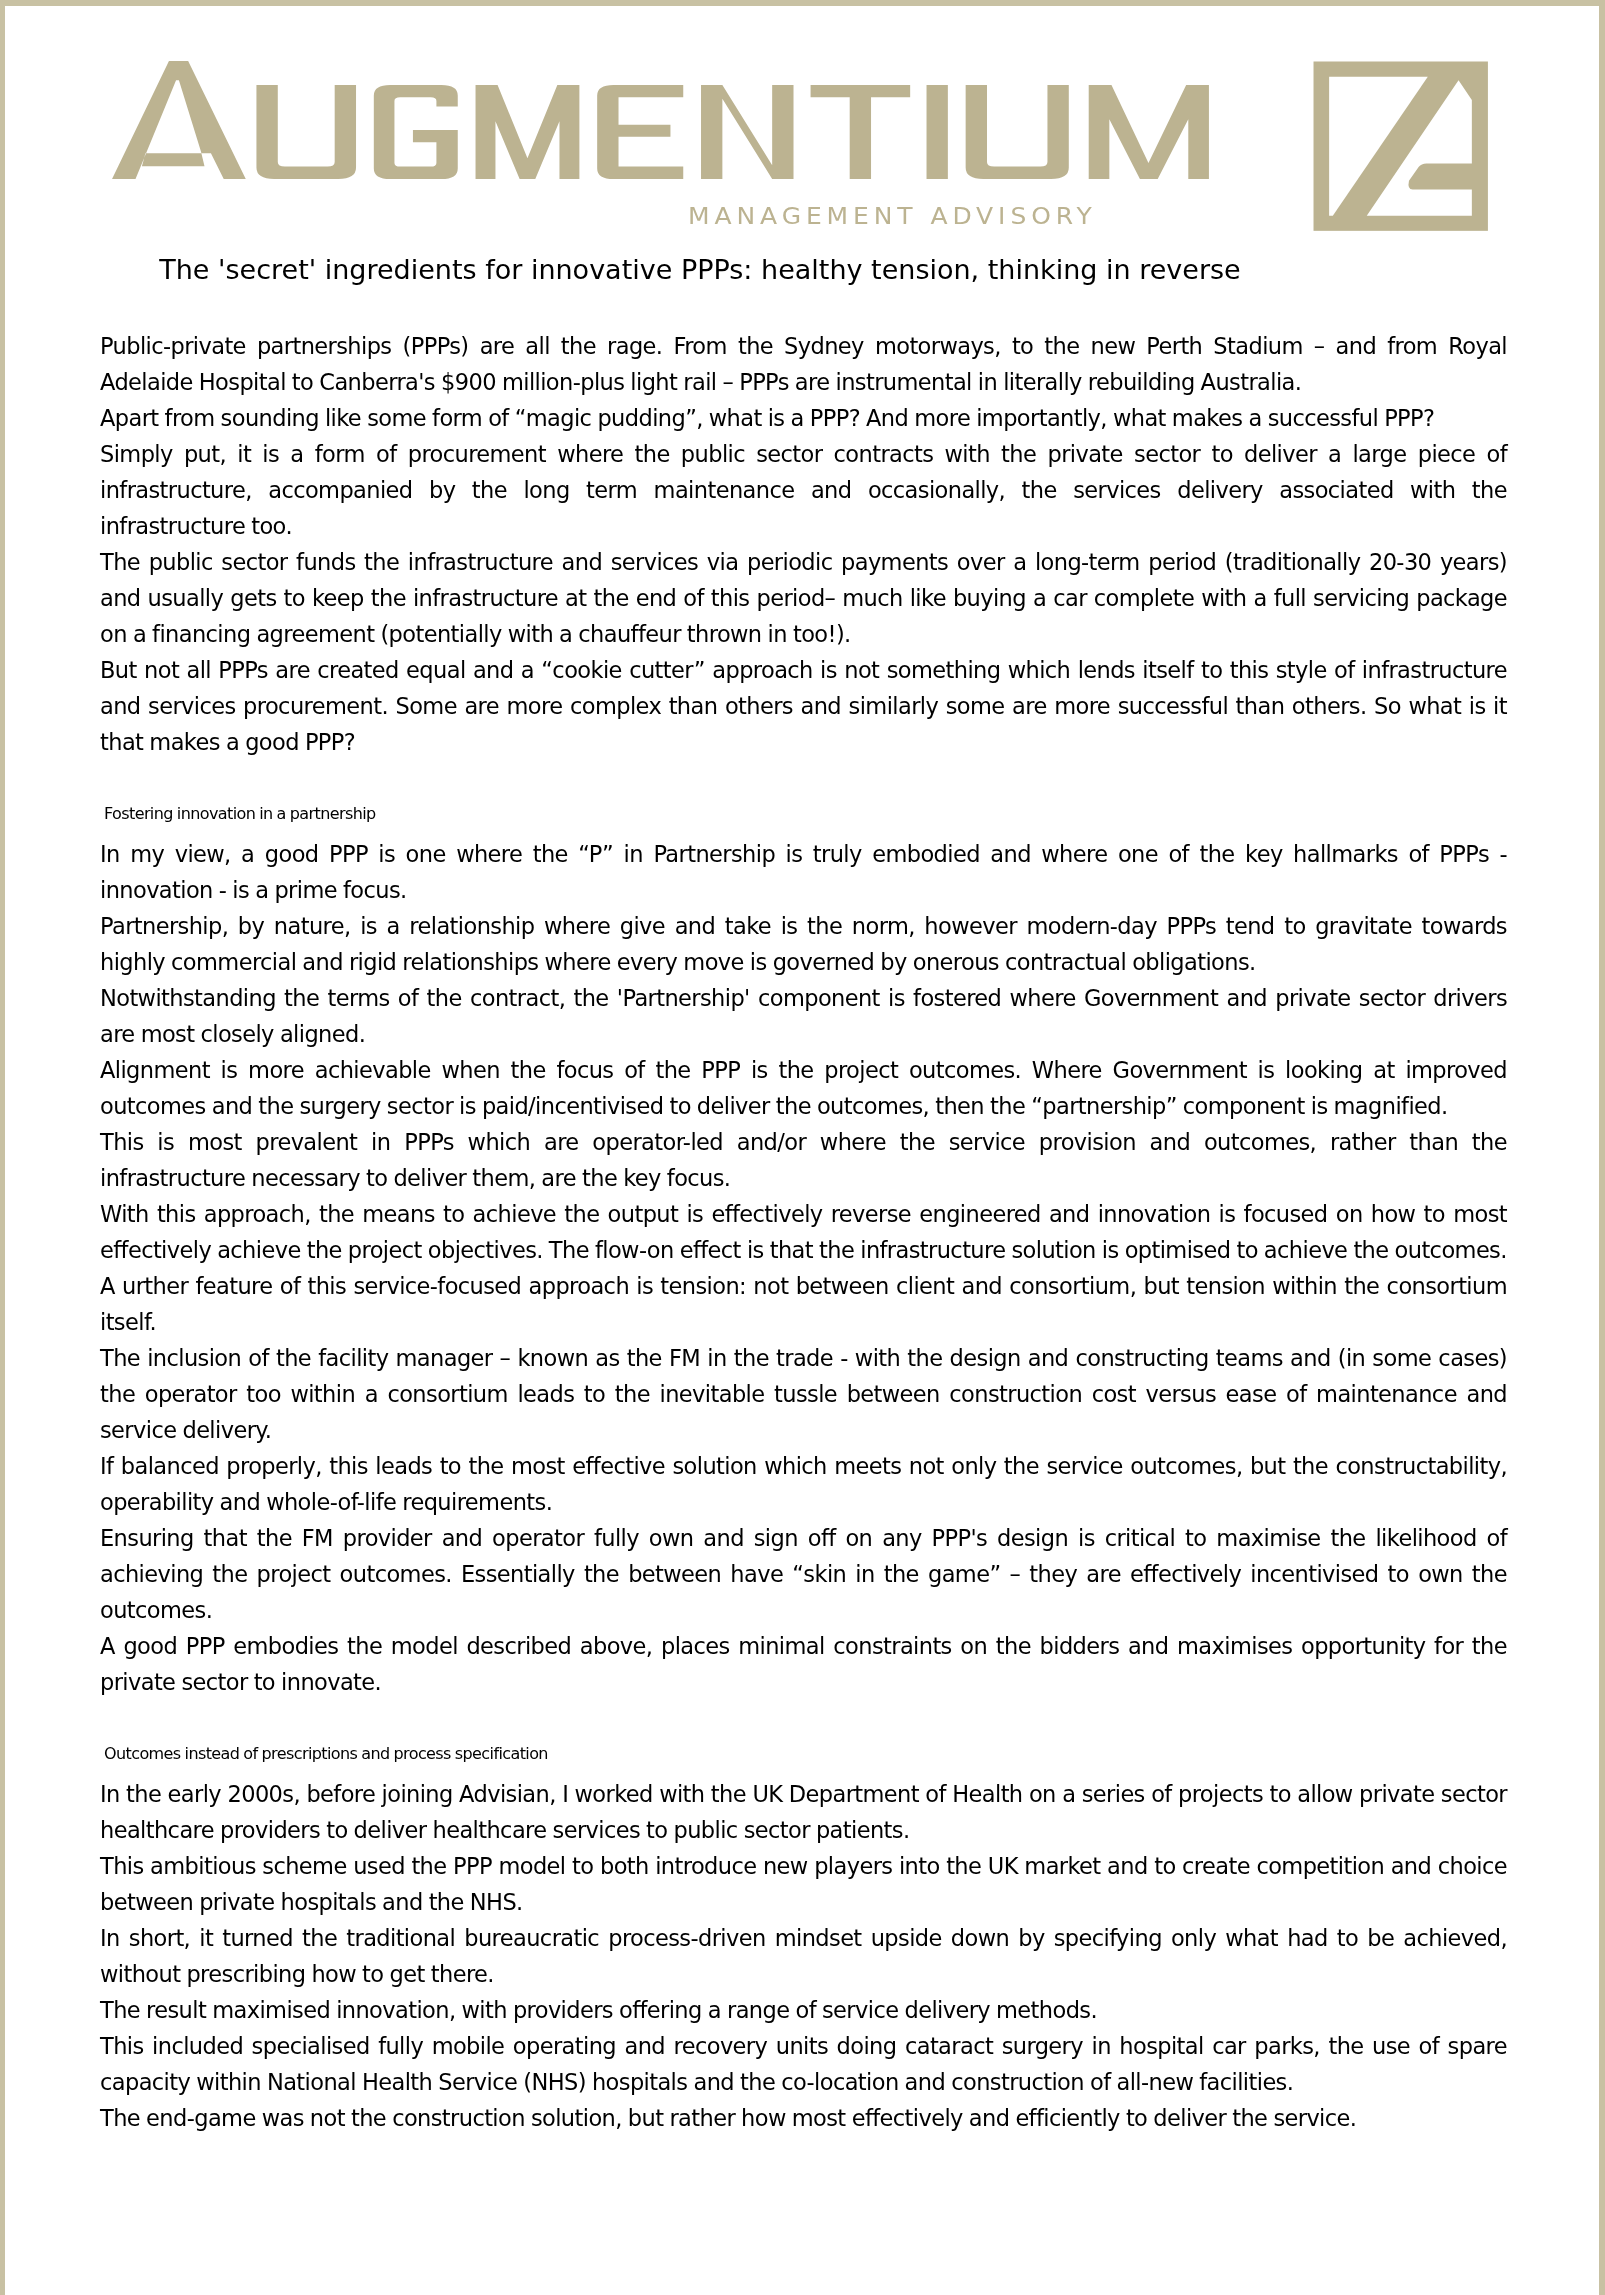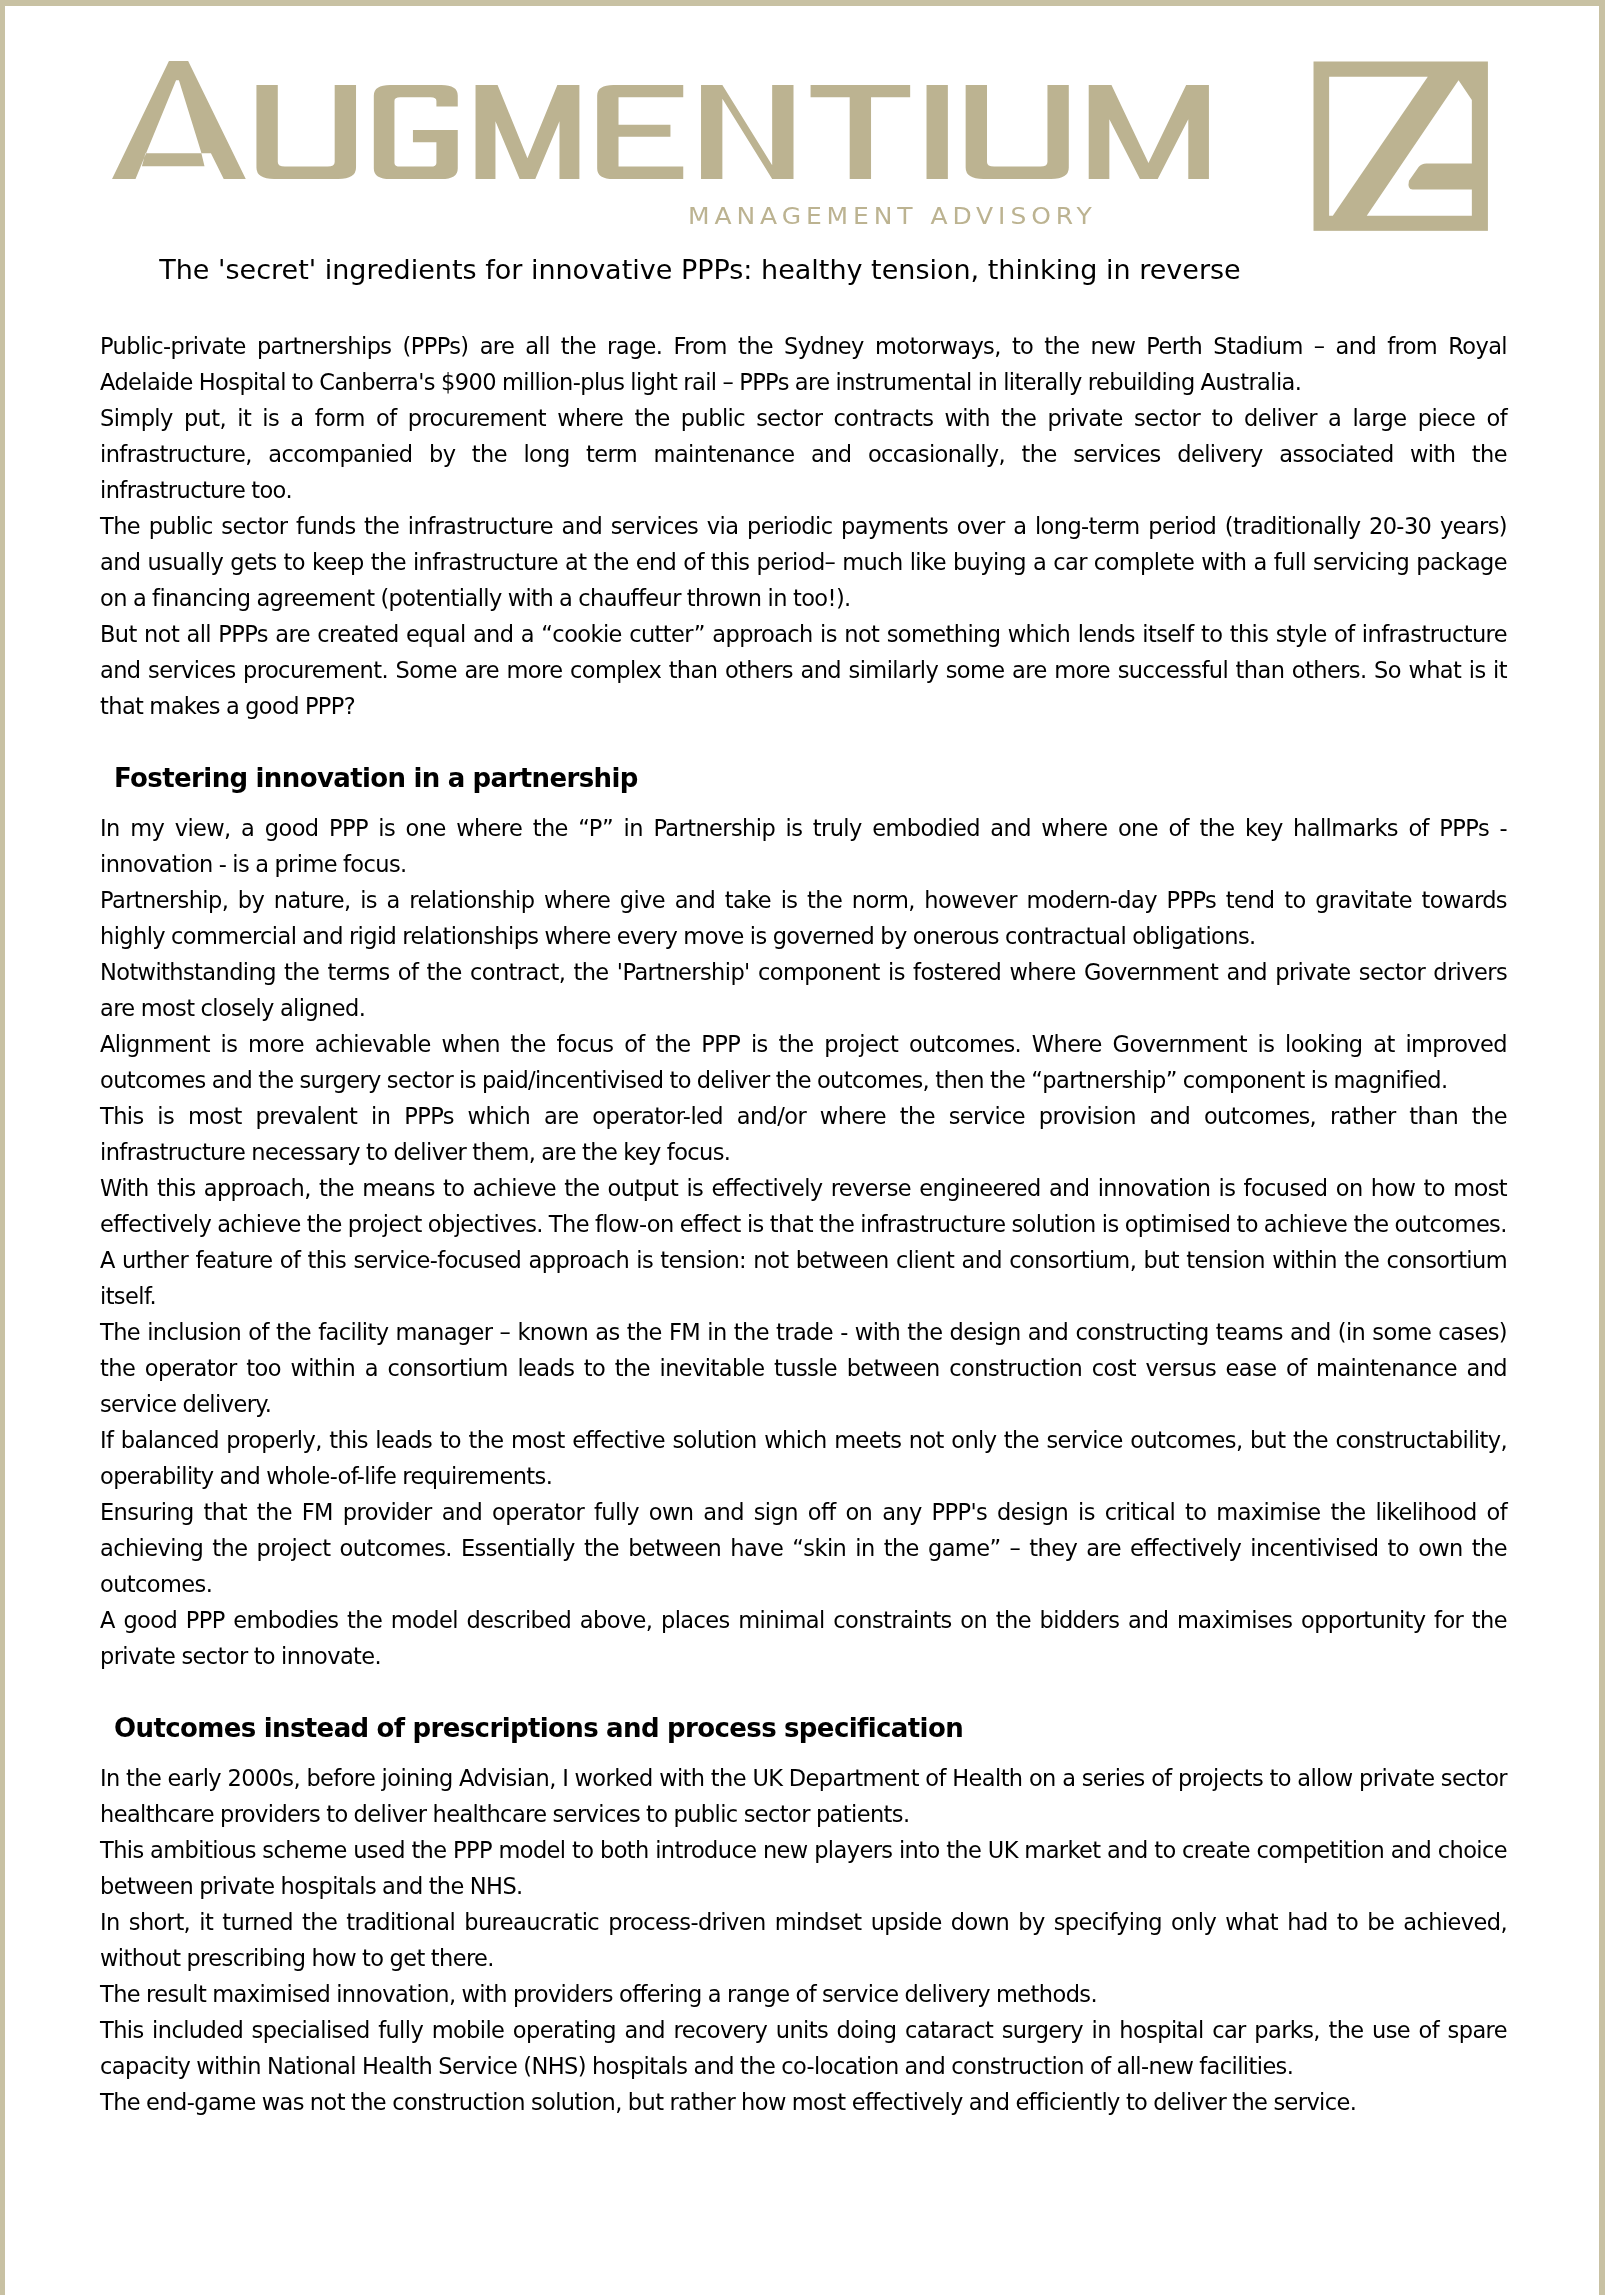--- a/index.html
+++ b/index.html
@@ -63,23 +63,23 @@
     font-size: 22.5px;
     line-height: 36px;
     text-align: justify;
     letter-spacing: -0.6px;
     word-spacing: -0.5px;
   }
   .article-body p {
     margin: 0;
   }
   .article-body h2 {
-    font-size: 26px;
-    font-weight: bold;
-    margin: 14px;
+    font-size: 16px;
+    font-weight: normal;
+    margin: 4px;
     margin-top: 36px;
     line-height: 36px;
   }
 </style>
 </head>
 <body>
 
 <div class="page-border"></div>
 
 <svg class="logo-svg" viewBox="0 0 3497 560" xmlns="http://www.w3.org/2000/svg">
@@ -112,20 +112,21 @@
     <path d="M3178 175 L3207 218 L3207 356 L3108 356 Q3097 356 3091 364 L3070 394 Q3066 413 3078 413 L3207 413 L3207 470 L2978 470 Z" fill="#ffffff"></path>
   </g>
 </svg>
 
 <div class="brand-sub">MANAGEMENT ADVISORY</div>
 
 <h1 class="article-title" style="margin:0;font-weight:normal;">The 'secret' ingredients for innovative PPPs: healthy tension, thinking in reverse</h1>
 
 <div class="article-body">
   <p>Public-private partnerships (PPPs) are all the rage. From the Sydney motorways, to the new Perth Stadium – and from Royal Adelaide Hospital to Canberra's $900 million-plus light rail – PPPs are instrumental in literally rebuilding Australia.</p>
+  <p>Apart from sounding like some form of “magic pudding”, what is a PPP? And more importantly, what makes a successful PPP?</p>
   <p>Simply put, it is a form of procurement where the public sector contracts with the private sector to deliver a large piece of infrastructure, accompanied by the long term maintenance and occasionally, the services delivery associated with the infrastructure too.</p>
   <p>The public sector funds the infrastructure and services via periodic payments over a long-term period (traditionally 20-30 years) and usually gets to keep the infrastructure at the end of this period– much like buying a car complete with a full servicing package on a financing agreement (potentially with a chauffeur thrown in too!).</p>
   <p>But not all PPPs are created equal and a “cookie cutter” approach is not something which lends itself to this style of infrastructure and services procurement. Some are more complex than others and similarly some are more successful than others. So what is it that makes a good PPP?</p>
 
   <h2>Fostering innovation in a partnership</h2>
   <p>In my view, a good PPP is one where the “P” in Partnership is truly embodied and where one of the key hallmarks of PPPs - innovation - is a prime focus.</p>
   <p>Partnership, by nature, is a relationship where give and take is the norm, however modern-day PPPs tend to gravitate towards highly commercial and rigid relationships where every move is governed by onerous contractual obligations.</p>
   <p>Notwithstanding the terms of the contract, the 'Partnership' component is fostered where Government and private sector drivers are most closely aligned.</p>
   <p>Alignment is more achievable when the focus of the PPP is the project outcomes. Where Government is looking at improved outcomes and the surgery sector is paid/incentivised to deliver the outcomes, then the “partnership” component is magnified.</p>
   <p>This is most prevalent in PPPs which are operator-led and/or where the service provision and outcomes, rather than the infrastructure necessary to deliver them, are the key focus.</p>

